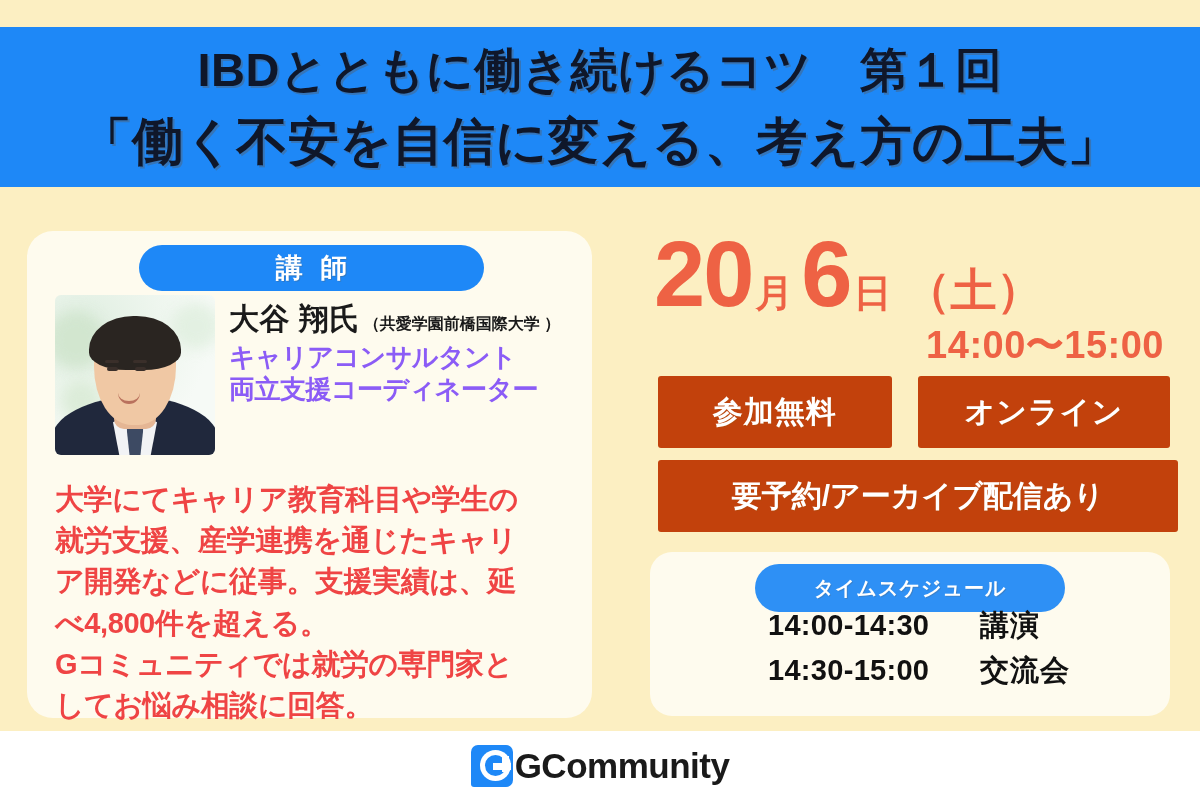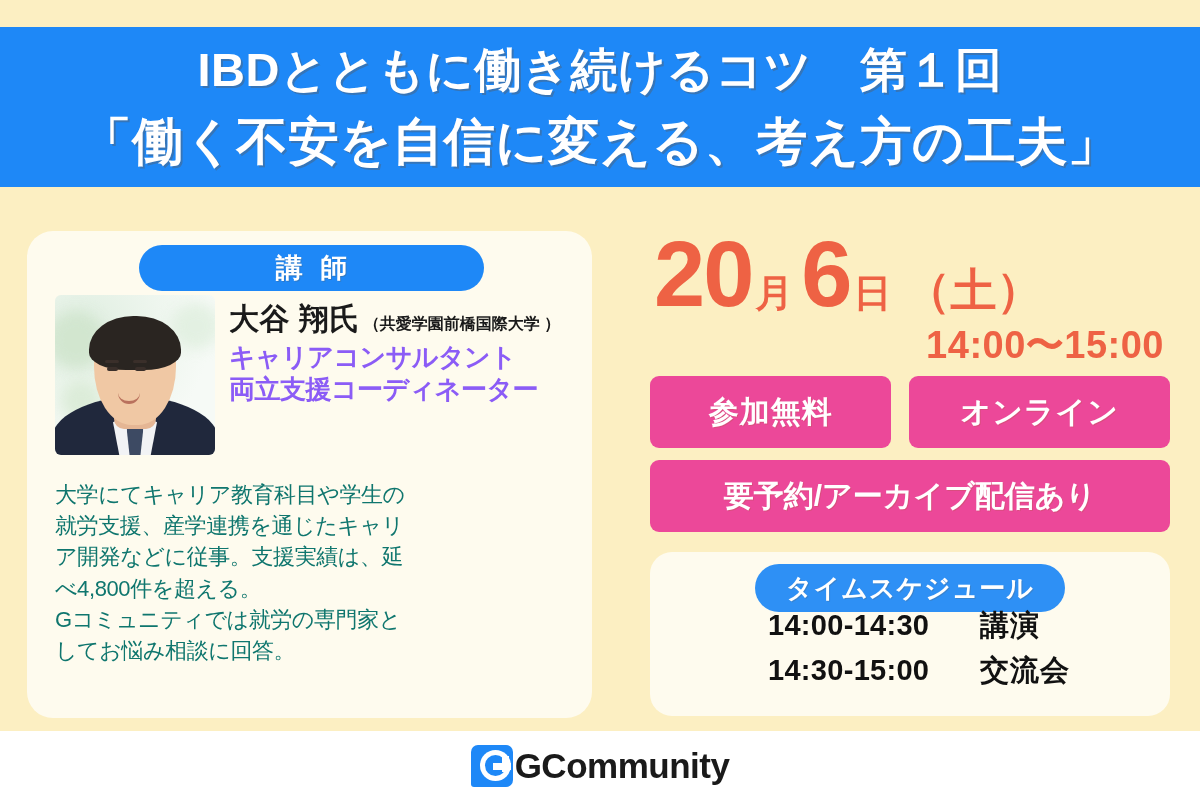--- a/index.html
+++ b/index.html
@@ -29,21 +29,21 @@
     width: 1200px;
     height: 160px;
     background: #1E88F7;
     display: flex;
     flex-direction: column;
     align-items: center;
     justify-content: center;
     box-sizing: border-box;
   }
   .header-line {
-    color: #ffffff;
+    color: #0f172a;
     font-weight: 700;
     letter-spacing: 0.5px;
     line-height: 1.06;
     text-shadow: 2px 2px 0 rgba(90,90,90,0.40);
     white-space: nowrap;
   }
   .header-line-1 { font-size: 47px; }
   .header-line-2 { font-size: 51px; margin-top: 20px; }
 
   
@@ -221,23 +221,23 @@
     letter-spacing: -0.5px;
     margin-top: 2px;
     white-space: nowrap;
   }
 
   .speaker-bio {
     position: absolute;
     left: 28px;
     top: 248px;
     width: 520px;
-    font-size: 22px;
-    font-weight: 400;
-    color: #0f766e;
+    font-size: 29px;
+    font-weight: 700;
+    color: #ef4444;
     line-height: 1.42;
     letter-spacing: -0.4px;
     white-space: pre-line;
   }
 
   
   .date-block {
     position: absolute;
     left: 650px;
     top: 228px;
@@ -287,31 +287,32 @@
     position: absolute;
     left: 650px;
     top: 376px;
     width: 520px;
   }
   .badge-row {
     display: flex;
     gap: 18px;
   }
   .badge {
-    background: #ec4899;
+    background: #c2410c;
     color: #FFFFFF;
     font-size: 30px;
     font-weight: 700;
     display: flex;
     align-items: center;
     justify-content: center;
-    border-radius: 9px;
+    border-radius: 3px;
     letter-spacing: 1px;
     text-shadow: 1px 1px 0 rgba(140,100,10,0.18);
     white-space: nowrap;
+    margin-left: 8px;
   }
   .badge-free   { width: 251px; height: 72px; }
   .badge-online { width: 271px; height: 72px; }
   .badge-wide   { width: 520px; height: 72px; margin-top: 12px; letter-spacing: 0; }
 
   .schedule-card {
     position: absolute;
     left: 650px;
     top: 552px;
     width: 520px;
@@ -326,21 +327,21 @@
     width: 310px;
     height: 48px;
     background: #2E90F5;
     border-radius: 24px;
     display: flex;
     align-items: center;
     justify-content: center;
   }
   .schedule-pill span {
     color: #FFFFFF;
-    font-size: 26px;
+    font-size: 20px;
     font-weight: 700;
     letter-spacing: 1px;
     text-shadow: 1px 1px 0 rgba(90,90,90,0.25);
   }
   .schedule-rows {
     position: absolute;
     left: 0;
     top: 54px;
     width: 520px;
     margin-left: 32px;

